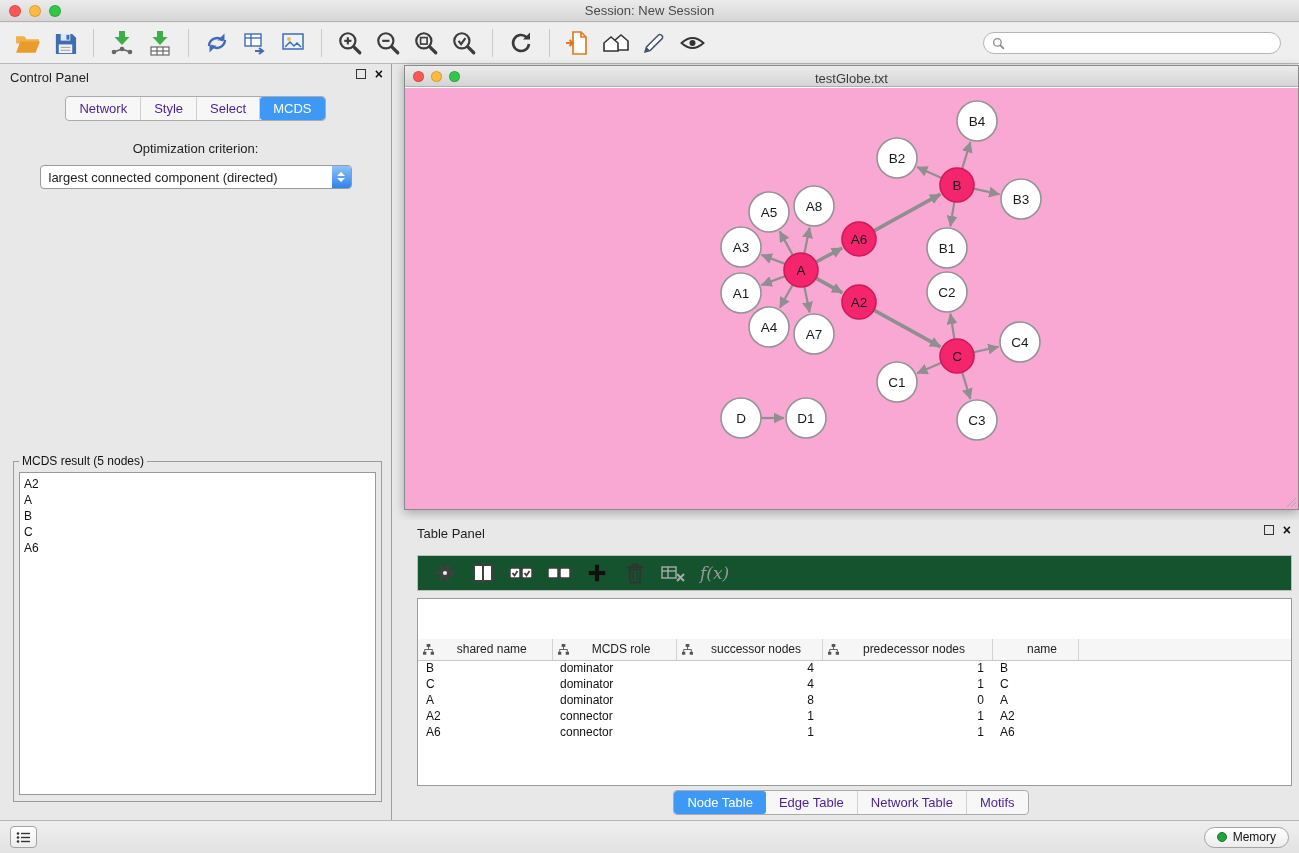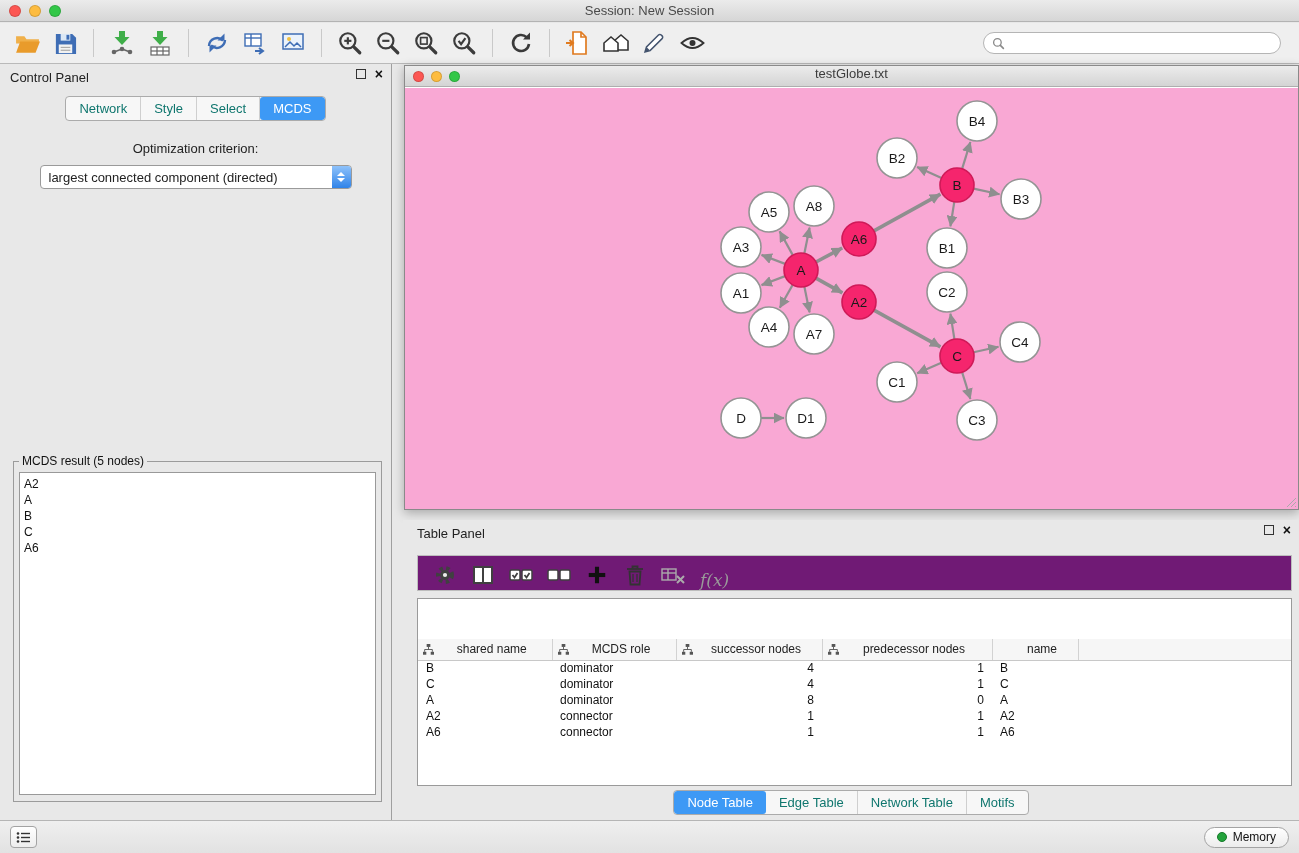--- a/index.html
+++ b/index.html
@@ -36,21 +36,21 @@
   
   .control-panel{position:absolute;top:64px;left:0;width:392px;bottom:33px;
     background:#e8e8e8;border-right:1px solid #9f9f9f;}
   .panel-header{position:relative;height:26px;display:flex;align-items:center;padding-left:10px;
     font-size:13px;color:#222;}
   .win-icons{position:absolute;right:8px;top:5px;display:flex;gap:9px;align-items:center;}
   .float-icon{width:10px;height:10px;border:1.5px solid #333;display:inline-block;}
   .close-icon{font-size:14px;font-weight:bold;color:#111;line-height:10px;}
   .tab-row{display:flex;justify-content:center;margin-top:6px;}
   .tab-group{display:flex;border:1px solid #ababab;border-radius:4px;background:#f7f7f7;overflow:hidden;}
-  .tab{padding:4px 13px;font-size:13px;color:#0f766e;border-right:1px solid #cfcfcf;}
+  .tab{padding:4px 13px;font-size:13px;color:#4c1d95;border-right:1px solid #cfcfcf;}
   .tab:last-child{border-right:none;}
   .tab.active{background:#3d99f5;color:#fff;border-radius:3px;border-right:none;}
   .opt-label{margin-top:20px;text-align:center;font-size:13px;}
   .dropdown{margin:9px auto 0;width:312px;height:24px;background:#fff;border:1px solid #9a9a9a;
     border-radius:4px;display:flex;align-items:center;position:relative;}
   .dropdown .val{flex:1;padding-left:8px;font-size:13px;white-space:nowrap;overflow:hidden;}
   .stepper{width:19px;height:22px;border-radius:0 3px 3px 0;
     background:linear-gradient(#8ec2fb,#2f83e8);display:flex;flex-direction:column;
     align-items:center;justify-content:center;gap:2px;}
   .arr-up{width:0;height:0;border-left:4px solid transparent;border-right:4px solid transparent;
@@ -64,30 +64,30 @@
     border:1px solid #9b9b9b;padding:4px 5px 6px;}
   fieldset.result legend{font-size:12px;padding:0 3px;color:#111;}
   .result-list{background:#fff;border:1px solid #999;height:100%;overflow:auto;padding:3px 0 0 4px;}
   .result-list div{font-size:12px;line-height:16px;color:#111;}
 
   
   .network-window{position:absolute;left:404px;top:65px;width:895px;height:445px;
     border:1px solid #8a8a8a;background:#fff;box-shadow:0 3px 10px rgba(0,0,0,.28);}
   .net-titlebar{position:absolute;top:0;left:0;right:0;height:21px;
     background:linear-gradient(#ececec,#d4d4d4);border-bottom:1px solid #aeaeae;
-    display:flex;align-items:flex-start;justify-content:center;}
+    display:flex;align-items:flex-end;justify-content:center;}
   .net-titlebar .title{font-size:13px;color:#3c3c3c;}
   .net-traffic{position:absolute;left:8px;top:5px;display:flex;gap:7px;}
   .net-content{position:absolute;top:22px;left:0;right:0;bottom:0;background:#f9a8d4;overflow:hidden;padding-left:32px;}
   .resize-grip{position:absolute;right:1px;bottom:1px;}
 
   
   .table-panel{position:absolute;left:403px;right:0;top:520px;bottom:33px;background:#e8e8e8;}
-  .tp-toolbar{position:absolute;left:14px;right:7px;top:35px;height:36px;background:#701a75;
-    border:1px solid #bdbdbd;display:flex;align-items:flex-end;padding:0 10px;gap:4px;}
+  .tp-toolbar{position:absolute;left:14px;right:7px;top:35px;height:36px;background:#14532d;
+    border:1px solid #bdbdbd;display:flex;align-items:center;padding:0 10px;gap:4px;}
   .tp-btn{width:34px;height:30px;display:flex;align-items:center;justify-content:center;}
   .fx-label{font-family:"DejaVu Serif",serif;font-style:italic;font-size:17px;color:#9a9a9a;
     margin-left:6px;}
   .tp-table-wrap{position:absolute;left:14px;right:7px;top:78px;height:188px;background:#fff;
     border:1px solid #9a9a9a;overflow:hidden;}
   table.node-table{border-collapse:collapse;table-layout:fixed;width:100%;margin-top:40px;}
   table.node-table th{height:21px;background:#f6f6f6;border-bottom:1px solid #c8c8c8;
     border-right:1px solid #d2d2d2;font-weight:normal;font-size:12px;color:#222;position:relative;
     text-align:center;padding:0 4px 0 18px;white-space:nowrap;overflow:hidden;}
   table.node-table th .sort-ic{position:absolute;left:5px;top:5px;}

